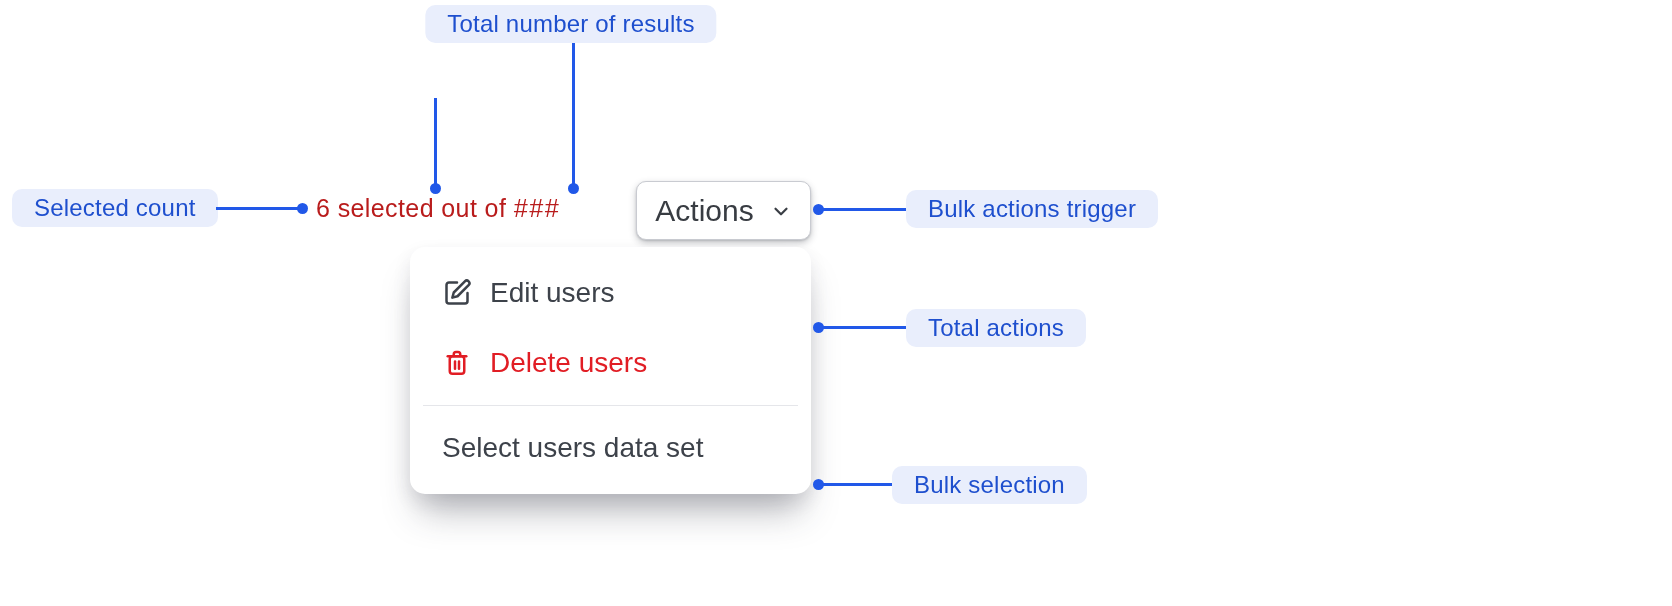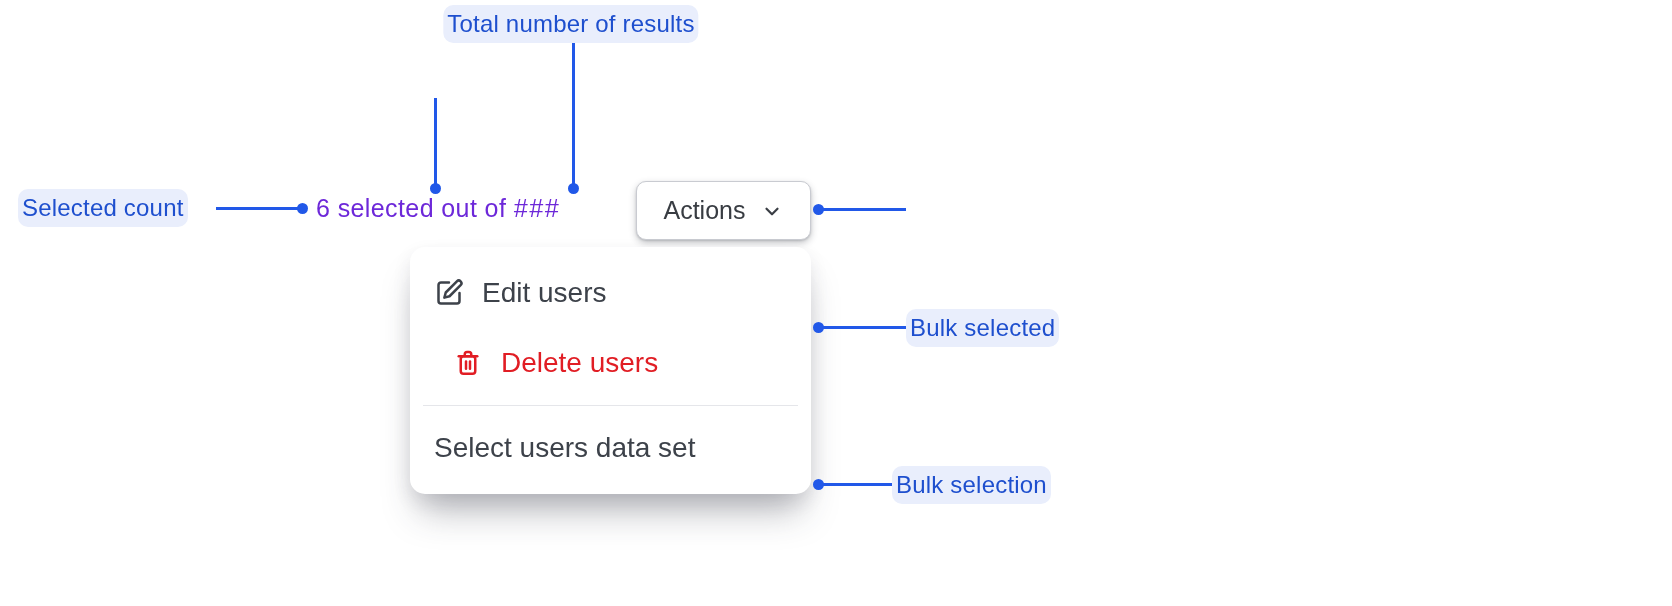--- a/index.html
+++ b/index.html
@@ -8,21 +8,21 @@
     width:1672px;height:606px;
     background:#ffffff;
     font-family:"Liberation Sans", sans-serif;
     overflow:hidden;
   }
   
   .pill{
     position:absolute;
     height:38px;
     line-height:38px;
-    padding:0 4px;
+    padding:0 22px;
     background:#e9eefc;
     color:#1e4fce;
     font-size:24px;
     font-weight:500;
     letter-spacing:.2px;
     border-radius:10px;
     white-space:nowrap;
   }
   .pill.center-x{transform:translateX(-50%);}
   
@@ -31,88 +31,89 @@
   .hline{height:3px;}
   .dot{
     position:absolute;width:11px;height:11px;border-radius:50%;
     background:#2158e8;
   }
   
   .message{
     position:absolute;left:316px;top:189px;
     height:38px;line-height:38px;
     font-size:25px;letter-spacing:.4px;
-    color:#6d28d9;white-space:nowrap;
+    color:#b91c1c;white-space:nowrap;
   }
   .message em{font-style:italic;letter-spacing:1.5px;}
   
   .actions-btn{
     position:absolute;left:636px;top:181px;
     width:175px;height:59px;
     box-sizing:border-box;
     background:#ffffff;
     border:1.5px solid #c9cbd1;
     border-radius:10px;
     box-shadow:0 3px 7px rgba(52,55,66,.28),0 1px 2px rgba(52,55,66,.18);
     display:flex;align-items:center;justify-content:center;gap:16px;
     font-family:"Liberation Sans", sans-serif;
-    font-size:25px;font-weight:500;color:#383c42;
+    font-size:30px;font-weight:500;color:#383c42;
     cursor:pointer;padding:0;
   }
   .actions-btn svg{display:block;}
   
   .menu{
     position:absolute;left:410px;top:247px;
     width:401px;box-sizing:border-box;
     background:#ffffff;border-radius:15px;
     box-shadow:0 26px 36px -10px rgba(50,53,65,.35),0 8px 18px rgba(50,53,65,.10);
     padding:11px 0;
   }
   .menu-item{
     display:flex;align-items:center;gap:18px;
-    height:70px;padding:0 24px;
+    height:70px;padding:0 32px;
     font-size:28px;color:#3d424a;
     cursor:pointer;white-space:nowrap;
   }
-  .menu-item.danger{color:#e11d24;margin-left:19px;}
+  .menu-item.danger{color:#e11d24;}
   .mi-icon{width:30px;height:30px;display:flex;align-items:center;justify-content:center;}
   .mi-icon svg{display:block;}
   .menu-divider{height:1px;background:#e5e6ea;margin:7px 13px;}
 </style>
 </head>
 <body>
 
 <div class="canvas">
 
   <div class="pill center-x" style="left:571px;top:5px;">Total number of results</div>
   <div class="vline" style="left:572px;top:43px;height:142px;"></div>
   <div class="dot" style="left:568px;top:183px;"></div>
 
   <div class="vline" style="left:434px;top:98px;height:87px;"></div>
   <div class="dot" style="left:430px;top:183px;"></div>
 
-  <div class="pill" style="left:18px;top:189px;">Selected count</div>
+  <div class="pill" style="left:12px;top:189px;">Selected count</div>
   <div class="hline" style="left:216px;top:207px;width:82px;"></div>
   <div class="dot" style="left:297px;top:203px;"></div>
 
   <div class="message">
     <span>6 selected out of </span><em>###</em>
   </div>
 
   <button class="actions-btn">
     <span>Actions</span>
     <span>
       <svg width="22" height="22" viewBox="0 0 24 24" fill="none" stroke="#3a3e45" stroke-width="2.4" stroke-linecap="round" stroke-linejoin="round">
         <polyline points="6,9.5 12,15.5 18,9.5"></polyline>
       </svg>
     </span>
   </button>
 
   <div class="dot" style="left:813px;top:204px;"></div>
   <div class="hline" style="left:823px;top:208px;width:83px;"></div>
+  <div class="pill" style="left:906px;top:190px;">Bulk actions trigger</div>
 
   <div class="menu">
     <div class="menu-item">
       <span class="mi-icon">
         <svg width="30" height="30" viewBox="0 0 24 24" fill="none" stroke="currentColor" stroke-width="2" stroke-linecap="round" stroke-linejoin="round">
           <path d="M12 3.6H5.6a2 2 0 0 0-2 2v12.8a2 2 0 0 0 2 2h12.8a2 2 0 0 0 2-2V12"></path>
           <path d="M18.3 2.7a2.1 2.1 0 0 1 3 3l-8.9 8.9-4.1 1.1 1.1-4.1z"></path>
         </svg>
       </span>
       <span>Edit users</span>
@@ -134,19 +135,19 @@
     <div class="menu-divider"></div>
 
     <div class="menu-item">
       <span>Select users data set</span>
     </div>
 
   </div>
 
   <div class="dot" style="left:813px;top:322px;"></div>
   <div class="hline" style="left:823px;top:326px;width:83px;"></div>
-  <div class="pill" style="left:906px;top:309px;">Bulk selected</div>
+  <div class="pill" style="left:906px;top:309px;">Total actions</div>
 
   <div class="dot" style="left:813px;top:479px;"></div>
   <div class="hline" style="left:823px;top:483px;width:83px;"></div>
   <div class="pill" style="left:892px;top:466px;">Bulk selection</div>
 
 </div>
 
 </body></html>

